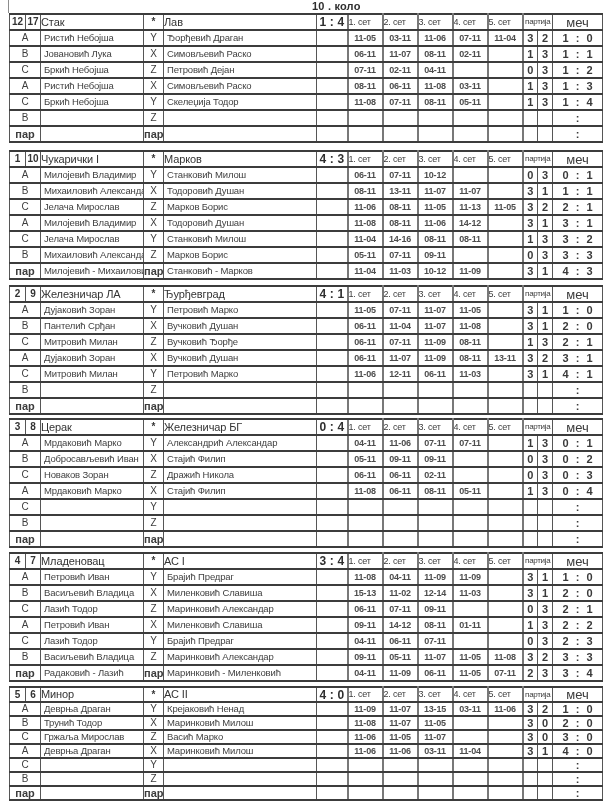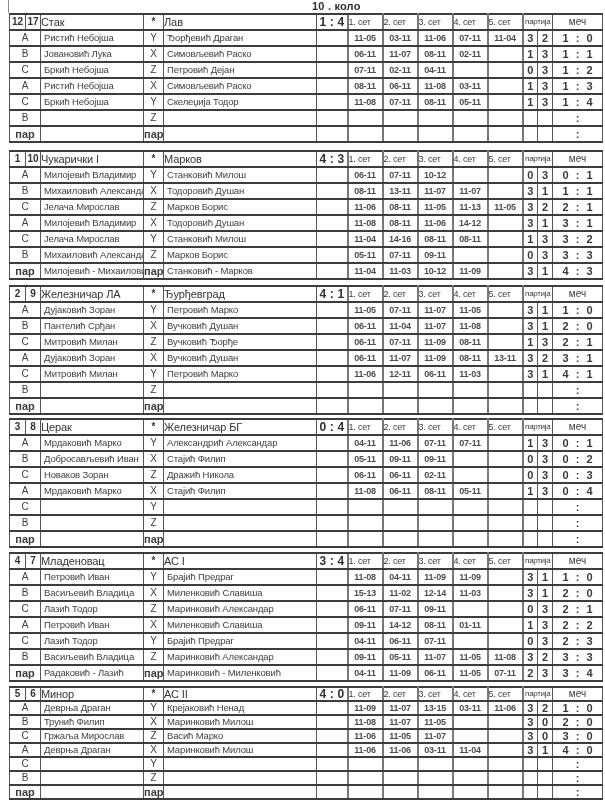--- a/index.html
+++ b/index.html
@@ -47,21 +47,21 @@
   .c-num{text-align:center;font-size:10px;font-weight:600;color:#333;}
   .c-team{text-align:left;font-size:11px;color:#333;letter-spacing:-0.1px;}
   .c-star{text-align:center;font-size:10px;font-weight:700;}
   .c-score{text-align:center;font-weight:700;color:#2f2f2f;}
   .c-score span{display:inline-block;width:9px;text-align:center;font-size:12px;}
   .sethdr{
     text-align:left;font-size:9px;color:#3c3c3c;
     border-left:2px solid #787878;border-right:2px solid #787878;letter-spacing:-0.2px;
   }
   .parthdr{text-align:center;font-size:8px;color:#3c3c3c;letter-spacing:-0.3px;margin-left:15px;}
-  .mechhdr{text-align:center;font-size:10px;color:#3c3c3c;}
+  .mechhdr{text-align:center;font-size:13px;color:#3c3c3c;}
 
   .letter{text-align:center;font-size:10px;color:#3d3d3d;}
   .p-name{text-align:left;font-size:9.5px;letter-spacing:-0.15px;padding-left:3px;color:#3f3f3f;}
   .mid{text-align:center;font-size:10px;color:#3d3d3d;}
   .rowscore{border-right:2px solid #787878;}
   .set{
     text-align:center;font-size:9px;font-weight:600;color:#4d4d4d;
     border-left:2px solid #787878;border-right:2px solid #787878;letter-spacing:-0.2px;
   }
   .g{text-align:center;font-size:11px;font-weight:600;color:#3a3a3a;}
@@ -830,21 +830,21 @@
       <td class="set">11-07</td>
       <td class="set">13-15</td>
       <td class="set">03-11</td>
       <td class="set">11-06</td>
       <td class="g">3</td>
       <td class="g">2</td>
       <td class="mech"><span>1</span><span>:</span><span>0</span></td>
     </tr>
           <tr class="row">
       <td class="letter" colspan="2">B</td>
-      <td class="p-name">Трунић Филип</td>
+      <td class="p-name">Трунић Тодор</td>
       <td class="mid">X</td>
       <td class="p-name">Маринковић Милош</td>
       <td class="rowscore"></td>
       <td class="set">11-08</td>
       <td class="set">11-07</td>
       <td class="set">11-05</td>
       <td class="set"></td>
       <td class="set"></td>
       <td class="g">3</td>
       <td class="g">0</td>

